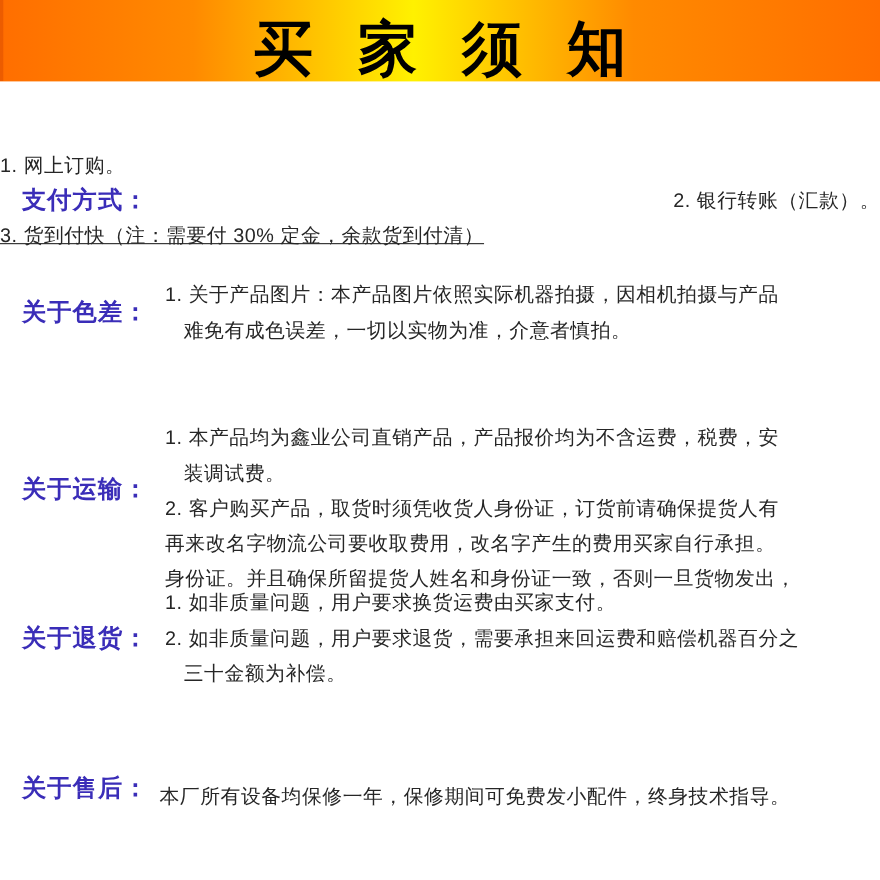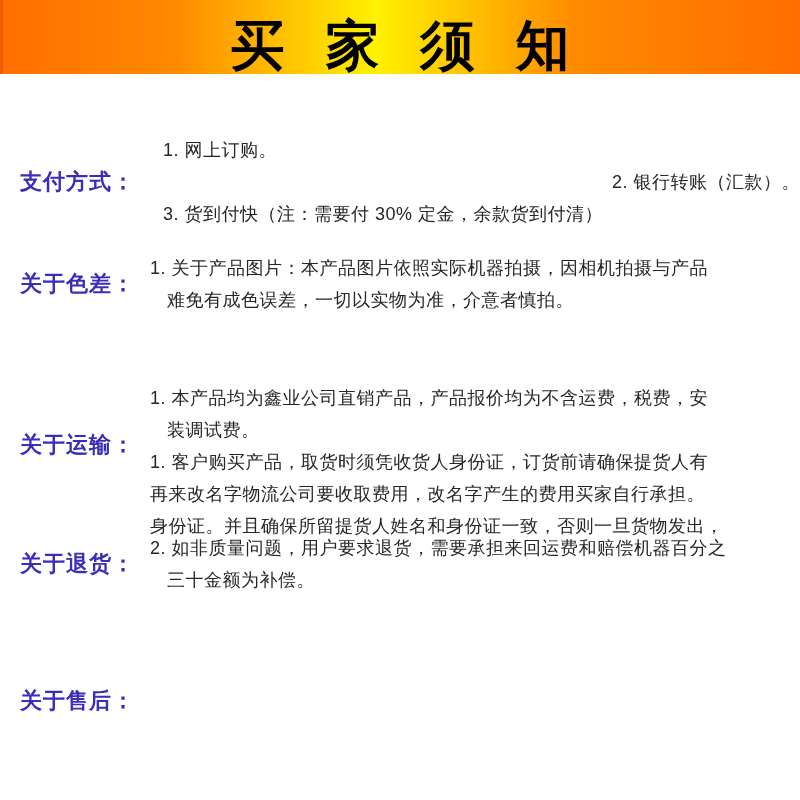--- a/index.html
+++ b/index.html
@@ -69,52 +69,56 @@
 
 <div class="page" style="background: rgb(255, 255, 255);">
 
   <header class="banner" style="background: linear-gradient(90deg, rgb(255, 110, 0) 0%, rgb(255, 138, 0) 22%, rgb(255, 241, 0) 47%, rgb(255, 138, 0) 72%, rgb(255, 110, 0) 100%);">
     <h1 style="color: rgb(0, 0, 0); margin-top: 16px;">买 家 须 知</h1>
   </header>
 
   <main>
   <section class="row" style="top: 134px;">
     <div class="label" style="color: rgb(58, 45, 184);">支付方式：</div>
-    <div class="content" style="margin-left: 163px;">
+    <div class="content" style="">
           <div class="line" style="color: rgb(38, 38, 38);">1. 网上订购。</div>
           <div class="line" style="color: rgb(38, 38, 38); text-align: right;">2. 银行转账（汇款）。</div>
-          <div class="line" style="color: rgb(38, 38, 38);">3. 货到付快（注：需要付 30% 定金，余款货到付清）</div>
+          <div class="line" style="color: rgb(38, 38, 38); text-decoration: underline;">3. 货到付快（注：需要付 30% 定金，余款货到付清）</div>
         </div>
   </section>
 
   <section class="row" style="top: 252px;">
     <div class="label" style="color: rgb(58, 45, 184);">关于色差：</div>
     <div class="content" style="margin-left: 150px;">
           <div class="line" style="color: rgb(38, 38, 38);">1. 关于产品图片：本产品图片依照实际机器拍摄，因相机拍摄与产品</div>
           <div class="line indent" style="color: rgb(38, 38, 38);">难免有成色误差，一切以实物为准，介意者慎拍。</div>
         </div>
   </section>
 
   <section class="row" style="top: 347px;">
     <div class="label" style="color: rgb(58, 45, 184);">关于运输：</div>
     <div class="content" style="margin-left: 150px; margin-top: 35px;">
           <div class="line" style="color: rgb(38, 38, 38);">1. 本产品均为鑫业公司直销产品，产品报价均为不含运费，税费，安</div>
           <div class="line indent" style="color: rgb(38, 38, 38);">装调试费。</div>
-          <div class="line" style="color: rgb(38, 38, 38);">1. 客户购买产品，取货时须凭收货人身份证，订货前请确保提货人有</div>
+          <div class="line" style="color: rgb(38, 38, 38);">2. 客户购买产品，取货时须凭收货人身份证，订货前请确保提货人有</div>
           <div class="line" style="color: rgb(38, 38, 38);">再来改名字物流公司要收取费用，改名字产生的费用买家自行承担。</div>
           <div class="line" style="color: rgb(38, 38, 38);">身份证。并且确保所留提货人姓名和身份证一致，否则一旦货物发出，</div>
         </div>
   </section>
 
   <section class="row" style="top: 532px;">
     <div class="label" style="color: rgb(58, 45, 184);">关于退货：</div>
     <div class="content" style="margin-left: 150px;">
+          <div class="line" style="color: rgb(38, 38, 38);">1. 如非质量问题，用户要求换货运费由买家支付。</div>
           <div class="line" style="color: rgb(38, 38, 38);">2. 如非质量问题，用户要求退货，需要承担来回运费和赔偿机器百分之</div>
           <div class="line indent" style="color: rgb(38, 38, 38);">三十金额为补偿。</div>
         </div>
   </section>
 
   <section class="row" style="top: 692px; margin-top: 16px;">
     <div class="label" style="color: rgb(58, 45, 184); margin-top: -7px;">关于售后：</div>
+    <div class="content" style="margin-left: 145px;">
+          <div class="line" style="color: rgb(38, 38, 38);">本厂所有设备均保修一年，保修期间可免费发小配件，终身技术指导。</div>
+        </div>
   </section>
 </main>
 
 </div>
 
 </body></html>

